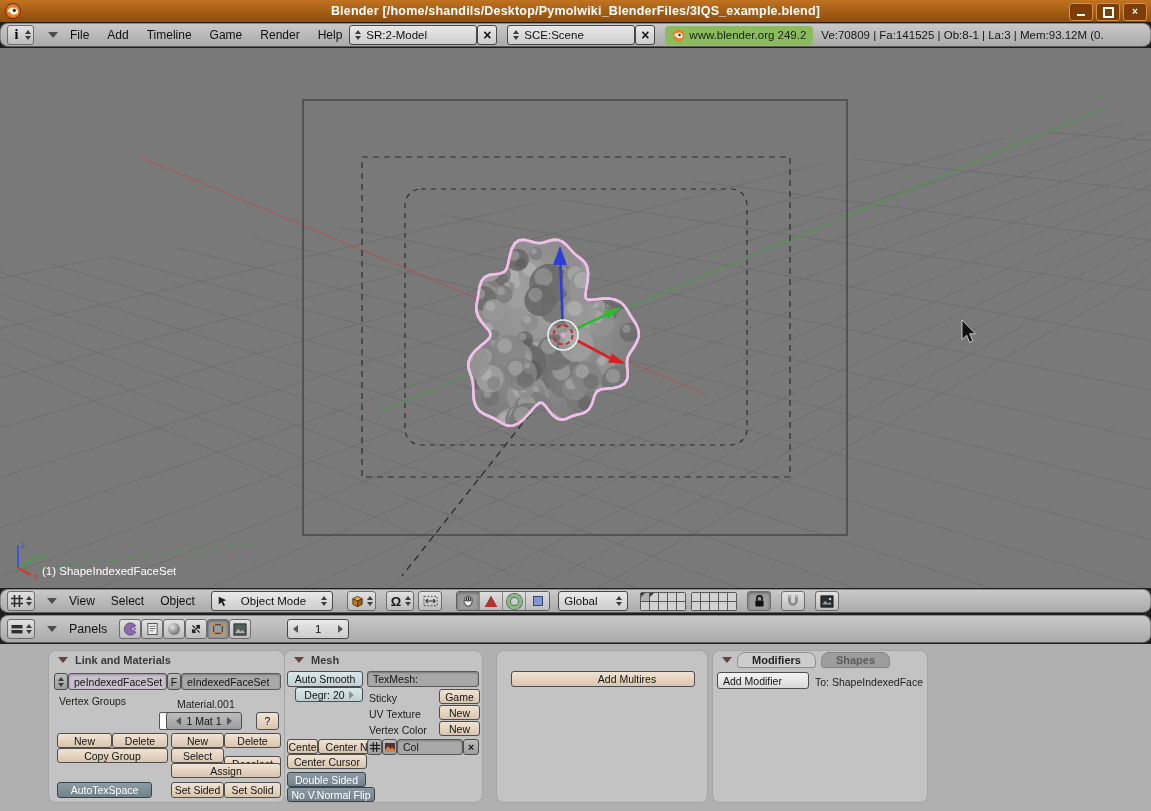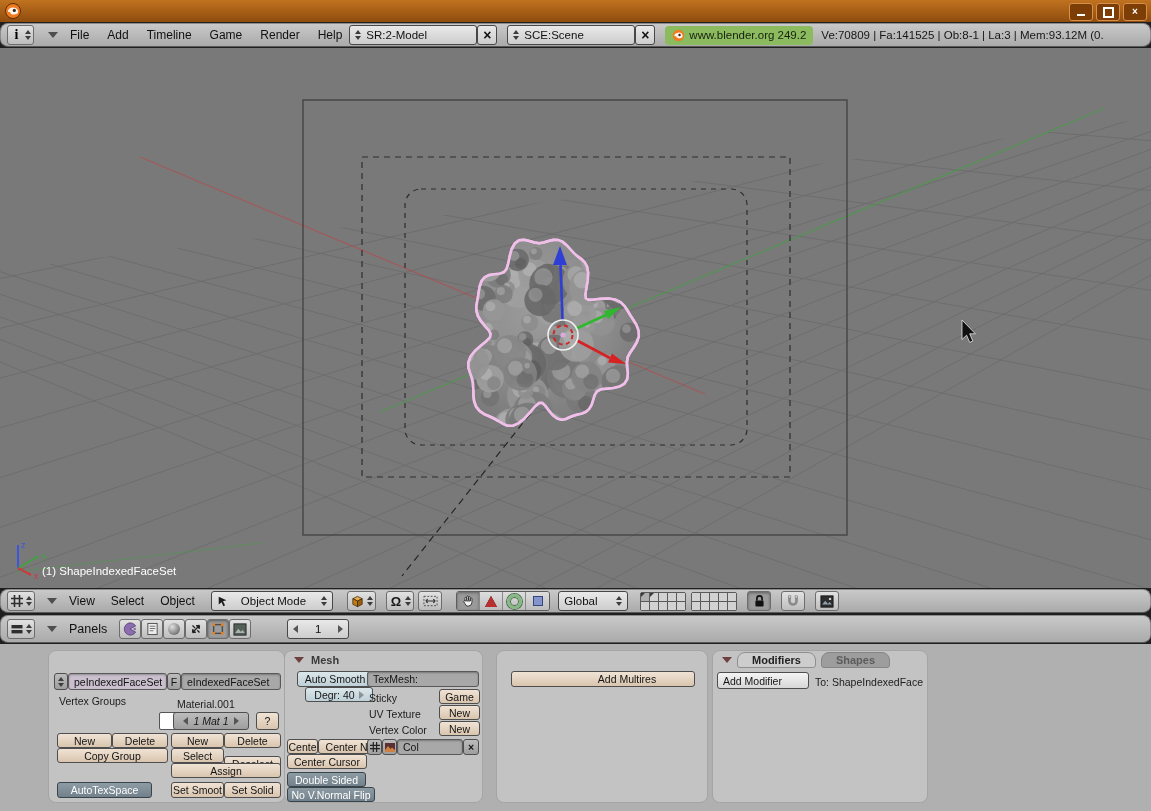--- a/index.html
+++ b/index.html
@@ -61,21 +61,21 @@
   
   .bbody{position:absolute;left:0;top:644px;width:1151px;height:167px;background:#b0b0b0;}
   .panel{position:absolute;top:6px;height:153px;background:#c3c3c3;border:1px solid #a5a5a5;
     border-radius:8px;box-sizing:border-box;}
   .phead{position:absolute;left:0;top:0;right:0;height:18px;display:flex;align-items:center;gap:7px;
     padding-left:9px;font-size:11px;font-weight:bold;color:#3a3a3a;}
   .ptri{width:0;height:0;border-left:5px solid transparent;border-right:5px solid transparent;border-top:6px solid #6e4040;}
   .pb{position:absolute;box-sizing:border-box;font-size:10.5px;color:#141414;display:flex;align-items:center;
     justify-content:center;border:1px solid #4e4e4e;border-radius:3px;
     background:linear-gradient(#f0e3d5,#d9c5ae);overflow:hidden;white-space:nowrap;}
-  .pb.cyan{background:linear-gradient(#dbe7ea,#bed0d7);margin-left:10px;}
+  .pb.cyan{background:linear-gradient(#dbe7ea,#bed0d7);}
   .pb.dark{background:linear-gradient(#8d9ca4,#71808a);color:#fff;border-color:#39444a;}
   .pb.gray{background:linear-gradient(#f4f4f4,#d7d7d7);}
   .pb.gstep{background:linear-gradient(#bcbcbc,#9e9e9e);}
   .pf{position:absolute;box-sizing:border-box;font-size:10.5px;color:#141414;display:flex;align-items:center;
     padding:0 5px;border:1px solid #595959;border-radius:3px;background:#a8a8a8;
     box-shadow:inset 0 1px 2px rgba(0,0,0,.28);white-space:nowrap;overflow:hidden;}
   .pf.lav{background:#c9bfcd;}
   .plabel{position:absolute;font-size:10.5px;color:#1c1c1c;white-space:nowrap;}
   .pswatch{position:absolute;background:#ffffff;border:1px solid #555;border-radius:2px;box-sizing:border-box;}
   .tab{height:16px;border-radius:8px 8px 3px 3px;display:inline-flex;align-items:center;justify-content:center;
@@ -88,20 +88,21 @@
 
 <div class="app">
 
   <div class="titlebar">
     <svg class="blogo" viewBox="0 0 16 16">
       <circle cx="8" cy="8" r="7.5" fill="#f07a1f"></circle>
       <circle cx="8" cy="8" r="7.5" fill="none" stroke="#5a2d05" stroke-width="1"></circle>
       <path d="M3,9 a5,4 0 0 1 10,-1 a4,3 0 0 1 -8,1 z" fill="#fdf4ea"></path>
       <circle cx="9.3" cy="7.4" r="1.6" fill="#2b2b2b"></circle>
     </svg>
+    <span class="title">Blender [/home/shandils/Desktop/Pymolwiki_BlenderFiles/3IQS_example.blend]</span>
     <span class="winbtns">
       <span class="winbtn">
           <i class="glyph-min"></i>
         </span>
       <span class="winbtn">
           <i class="glyph-max"></i>
         </span>
       <span class="winbtn">×</span>
     </span>
   </div>
@@ -607,59 +608,63 @@
         <i class="tri-l"></i>
         <span>1</span>
         <i class="tri-r"></i>
       </span>
     </div>
   </div>
 
   <div class="bbody">
 
     <div class="panel" style="left:48px;width:237px;">
+      <div class="phead">
+        <span class="ptri"></span>
+        <span>Link and Materials</span>
+      </div>
       <span class="pb gstep" style="left:5px;top:22px;width:14px;height:17px;">
           <span class="updown">
             <i class="tri-u"></i>
             <i class="tri-d"></i>
           </span>
         </span>
       <span class="pf lav" style="left:19px;top:22px;width:99px;height:17px;">peIndexedFaceSet</span>
       <span class="pb gstep" style="left:118px;top:22px;width:14px;height:17px;">F</span>
       <span class="pf" style="left:132px;top:22px;width:100px;height:17px;">eIndexedFaceSet</span>
       <span class="plabel" style="left:10px;top:44px;">Vertex Groups</span>
       <span class="plabel" style="left:128px;top:47px;">Material.001</span>
       <span class="pswatch" style="left:110px;top:61px;width:21px;height:18px;"></span>
-      <span class="pb gstep" style="left:124px;top:61px;width:76px;height:18px;gap:5px;font-style:italic;">
+      <span class="pb gstep" style="left:117px;top:61px;width:76px;height:18px;gap:5px;">
         <i class="tri-l"></i>
         <span>1 Mat 1</span>
         <i class="tri-r"></i>
       </span>
       <span class="pb" style="left:207px;top:61px;width:23px;height:18px;">?</span>
       <span class="pb" style="left:8px;top:82px;width:55px;height:15px;">New</span>
       <span class="pb" style="left:63px;top:82px;width:56px;height:15px;">Delete</span>
       <span class="pb" style="left:8px;top:97px;width:111px;height:15px;">Copy Group</span>
       <span class="pb" style="left:122px;top:82px;width:53px;height:15px;">New</span>
       <span class="pb" style="left:175px;top:82px;width:57px;height:15px;">Delete</span>
       <span class="pb" style="left:122px;top:97px;width:53px;height:15px;">Select</span>
       <span class="pb" style="left:175px;top:105px;width:57px;height:15px;">Deselect</span>
       <span class="pb" style="left:122px;top:112px;width:110px;height:15px;">Assign</span>
       <span class="pb dark" style="left:8px;top:131px;width:95px;height:16px;">AutoTexSpace</span>
-      <span class="pb" style="left:122px;top:131px;width:53px;height:16px;">Set Smoot</span>
+      <span class="pb" style="left:122px;top:131px;width:53px;height:16px;">Set Sided</span>
       <span class="pb" style="left:175px;top:131px;width:57px;height:16px;">Set Solid</span>
     </div>
 
     <div class="panel" style="left:284px;width:199px;">
       <div class="phead">
         <span class="ptri"></span>
         <span>Mesh</span>
       </div>
       <span class="pb cyan" style="left:2px;top:20px;width:76px;height:16px;">Auto Smooth</span>
       <span class="pb cyan" style="left:10px;top:36px;width:68px;height:15px;gap:4px;">
-        <span>Degr: 40</span>
+        <span>Degr: 20</span>
         <i class="tri-r" style="opacity:.55"></i>
       </span>
       <span class="pf" style="left:82px;top:20px;width:112px;height:16px;">TexMesh:</span>
       <span class="plabel" style="left:84px;top:41px;">Sticky</span>
       <span class="pb" style="left:154px;top:38px;width:41px;height:15px;">Game</span>
       <span class="plabel" style="left:84px;top:57px;">UV Texture</span>
       <span class="pb" style="left:154px;top:54px;width:41px;height:15px;">New</span>
       <span class="plabel" style="left:84px;top:73px;">Vertex Color</span>
       <span class="pb" style="left:154px;top:70px;width:41px;height:15px;">New</span>
       <span class="pb" style="left:2px;top:88px;width:31px;height:15px;">Cente</span>

